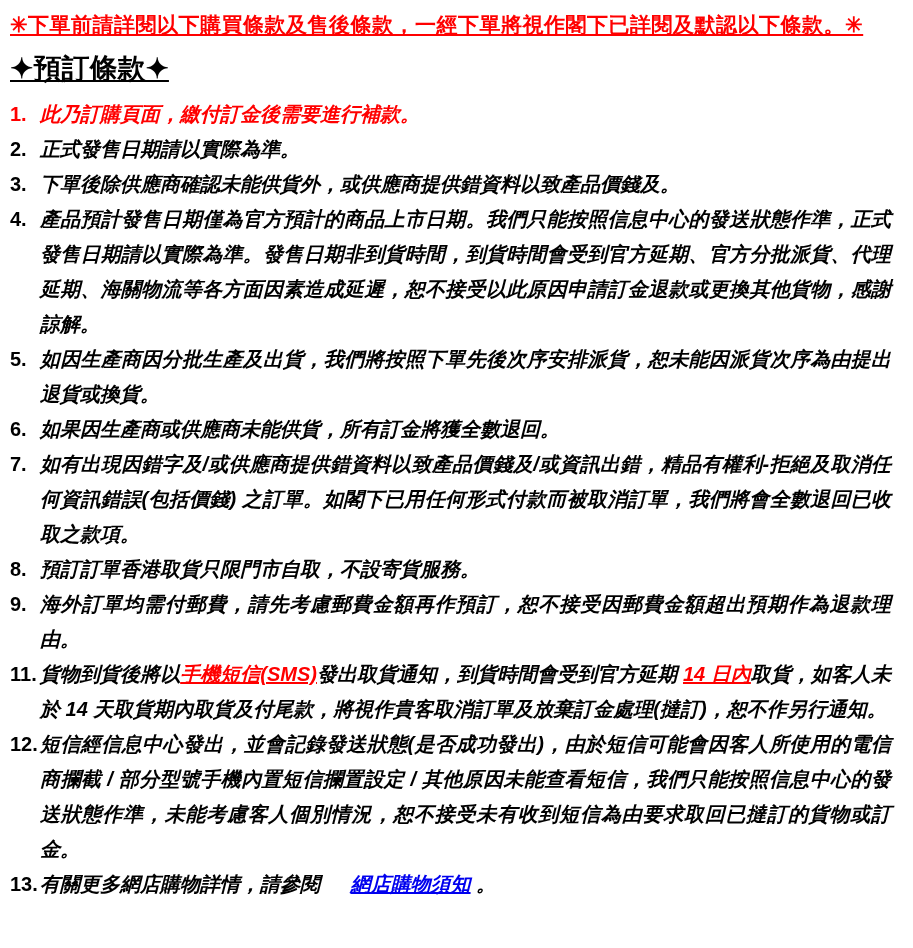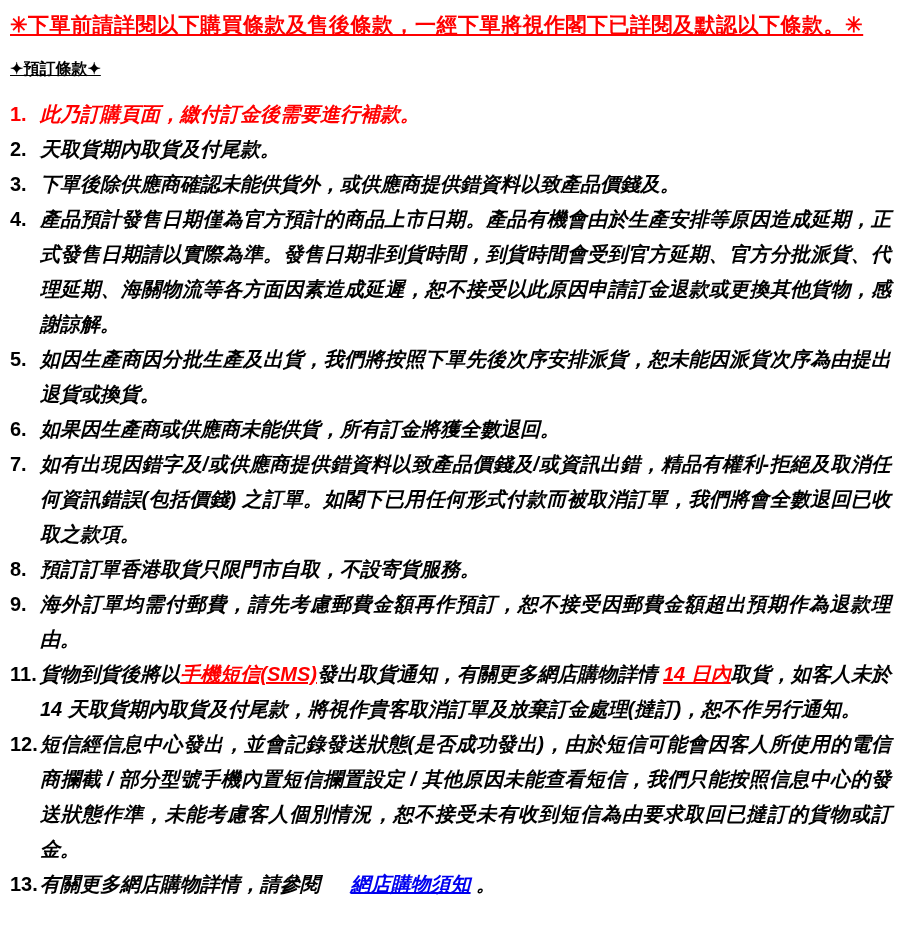--- a/index.html
+++ b/index.html
@@ -27,21 +27,21 @@
   .notice {
     color: var(--red);
     font-size: 21px;
     line-height: 28px;
     text-decoration: underline;
     margin-bottom: 17px;
     letter-spacing: 0.5px;
   }
   .section-title {
     display: inline-block;
-    font-size: 16px;
+    font-size: 28px;
     line-height: 26px;
     text-decoration: underline;
     margin-bottom: 15px;
   }
   .terms {
     font-size: 20px;
     line-height: 35px;
   }
   .term-row {
     display: flex;
@@ -80,29 +80,29 @@
     <span class="section-title">✦預訂條款✦</span>
   </div>
 
   <div class="terms">
       <div class="term-row red">
         <span class="term-num">1.</span>
         <div class="term-text"><span class="seg-normal">此乃訂購頁面，繳付訂金後需要進行補款。</span></div>
       </div>
       <div class="term-row">
         <span class="term-num">2.</span>
-        <div class="term-text"><span class="seg-normal">天取貨期內取貨及付尾款。</span></div>
+        <div class="term-text"><span class="seg-normal">正式發售日期請以實際為準。</span></div>
       </div>
       <div class="term-row">
         <span class="term-num">3.</span>
         <div class="term-text"><span class="seg-normal">下單後除供應商確認未能供貨外，或供應商提供錯資料以致產品價錢及。</span></div>
       </div>
       <div class="term-row">
         <span class="term-num">4.</span>
-        <div class="term-text"><span class="seg-normal">產品預計發售日期僅為官方預計的商品上市日期。產品有機會由於生產安排等原因造成延期，正式發售日期請以實際為準。發售日期非到貨時間，到貨時間會受到官方延期、官方分批派貨、代理延期、海關物流等各方面因素造成延遲，恕不接受以此原因申請訂金退款或更換其他貨物，感謝諒解。</span></div>
+        <div class="term-text"><span class="seg-normal">產品預計發售日期僅為官方預計的商品上市日期。我們只能按照信息中心的發送狀態作準，正式發售日期請以實際為準。發售日期非到貨時間，到貨時間會受到官方延期、官方分批派貨、代理延期、海關物流等各方面因素造成延遲，恕不接受以此原因申請訂金退款或更換其他貨物，感謝諒解。</span></div>
       </div>
       <div class="term-row">
         <span class="term-num">5.</span>
         <div class="term-text"><span class="seg-normal">如因生產商因分批生產及出貨，我們將按照下單先後次序安排派貨，恕未能因派貨次序為由提出退貨或換貨。</span></div>
       </div>
       <div class="term-row">
         <span class="term-num">6.</span>
         <div class="term-text"><span class="seg-normal">如果因生產商或供應商未能供貨，所有訂金將獲全數退回。</span></div>
       </div>
       <div class="term-row">
@@ -112,21 +112,21 @@
       <div class="term-row">
         <span class="term-num">8.</span>
         <div class="term-text"><span class="seg-normal">預訂訂單香港取貨只限門市自取，不設寄貨服務。</span></div>
       </div>
       <div class="term-row">
         <span class="term-num">9.</span>
         <div class="term-text"><span class="seg-normal">海外訂單均需付郵費，請先考慮郵費金額再作預訂，恕不接受因郵費金額超出預期作為退款理由。</span></div>
       </div>
       <div class="term-row">
         <span class="term-num">11.</span>
-        <div class="term-text"><span class="seg-normal">貨物到貨後將以</span><span class="seg-red-underline">手機短信(SMS)</span><span class="seg-normal">發出取貨通知，有關更多網店購物詳情 </span><span class="seg-red-underline">14 日內</span><span class="seg-normal">取貨，如客人未於 14 天取貨期內取貨及付尾款，將視作貴客取消訂單及放棄訂金處理(撻訂)，恕不作另行通知。</span></div>
+        <div class="term-text"><span class="seg-normal">貨物到貨後將以</span><span class="seg-red-underline">手機短信(SMS)</span><span class="seg-normal">發出取貨通知，到貨時間會受到官方延期 </span><span class="seg-red-underline">14 日內</span><span class="seg-normal">取貨，如客人未於 14 天取貨期內取貨及付尾款，將視作貴客取消訂單及放棄訂金處理(撻訂)，恕不作另行通知。</span></div>
       </div>
       <div class="term-row">
         <span class="term-num">12.</span>
         <div class="term-text"><span class="seg-normal">短信經信息中心發出，並會記錄發送狀態(是否成功發出)，由於短信可能會因客人所使用的電信商攔截 / 部分型號手機內置短信攔置設定 / 其他原因未能查看短信，我們只能按照信息中心的發送狀態作準，未能考慮客人個別情況，恕不接受未有收到短信為由要求取回已撻訂的貨物或訂金。</span></div>
       </div>
       <div class="term-row">
         <span class="term-num">13.</span>
         <div class="term-text"><span class="seg-normal">有關更多網店購物詳情，請參閱 </span><a href="#" class="seg-link">網店購物須知</a><span class="seg-normal"> 。</span></div>
       </div>
     </div>

